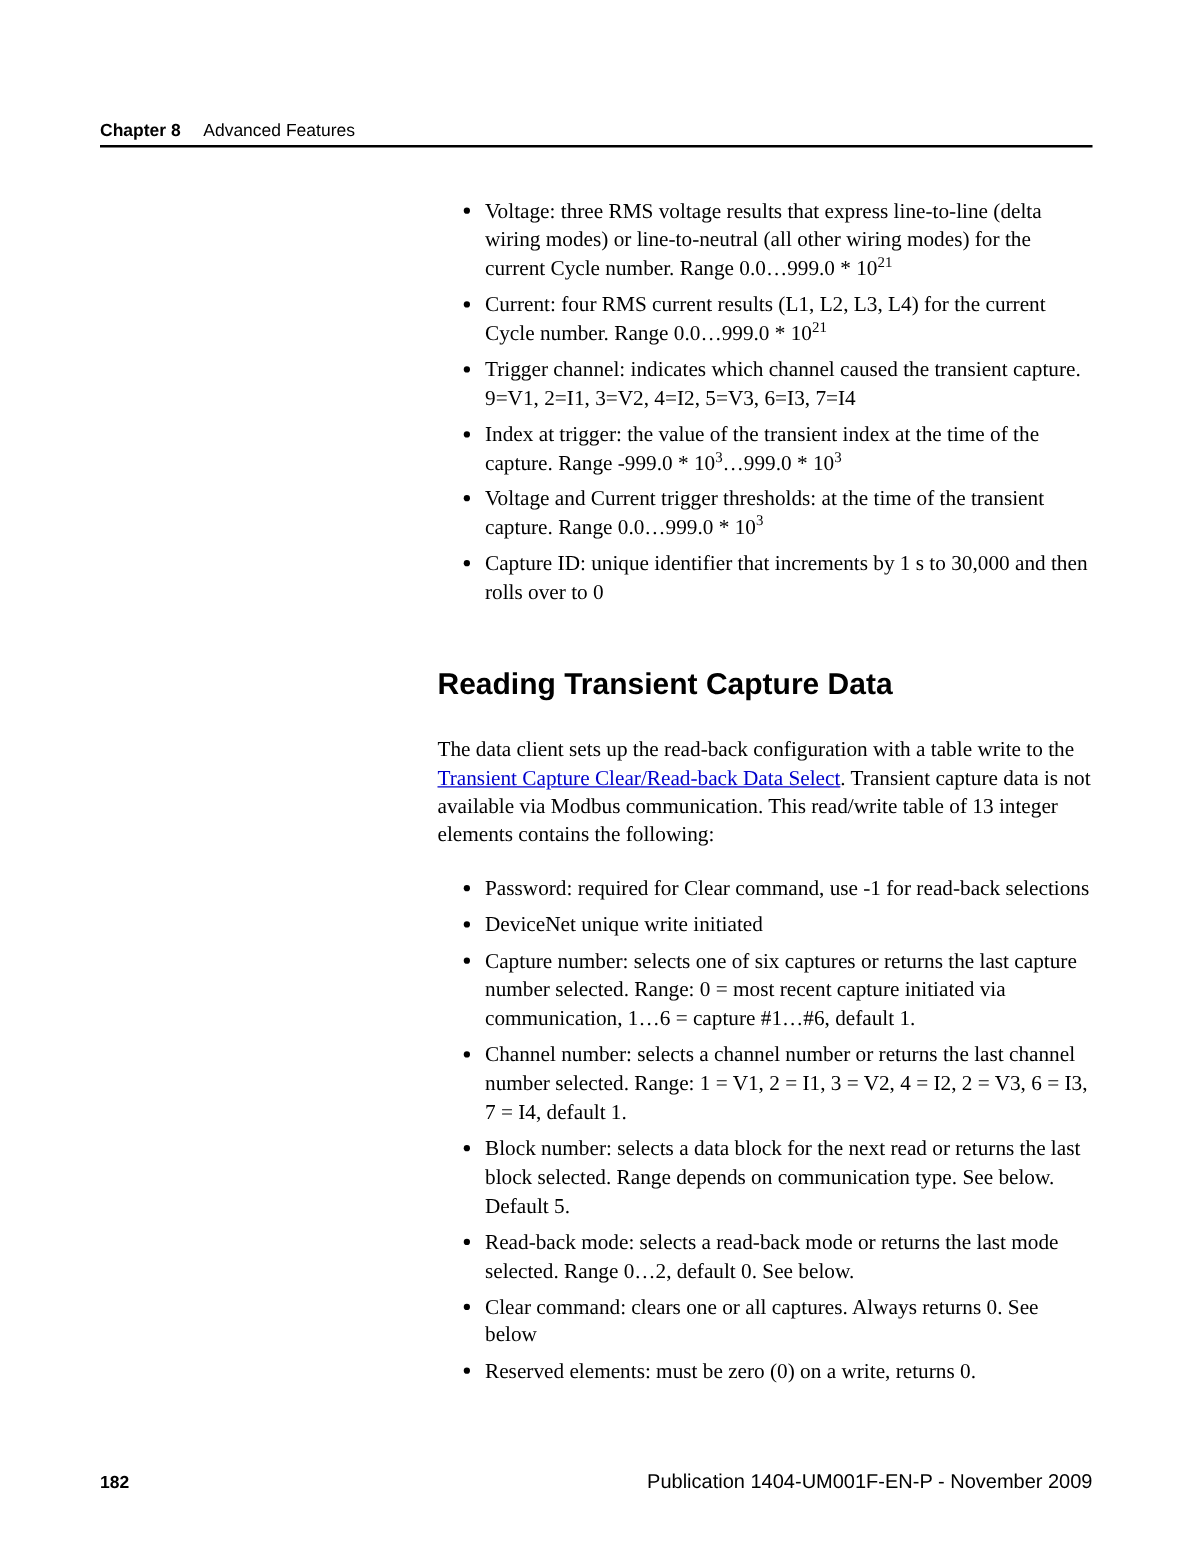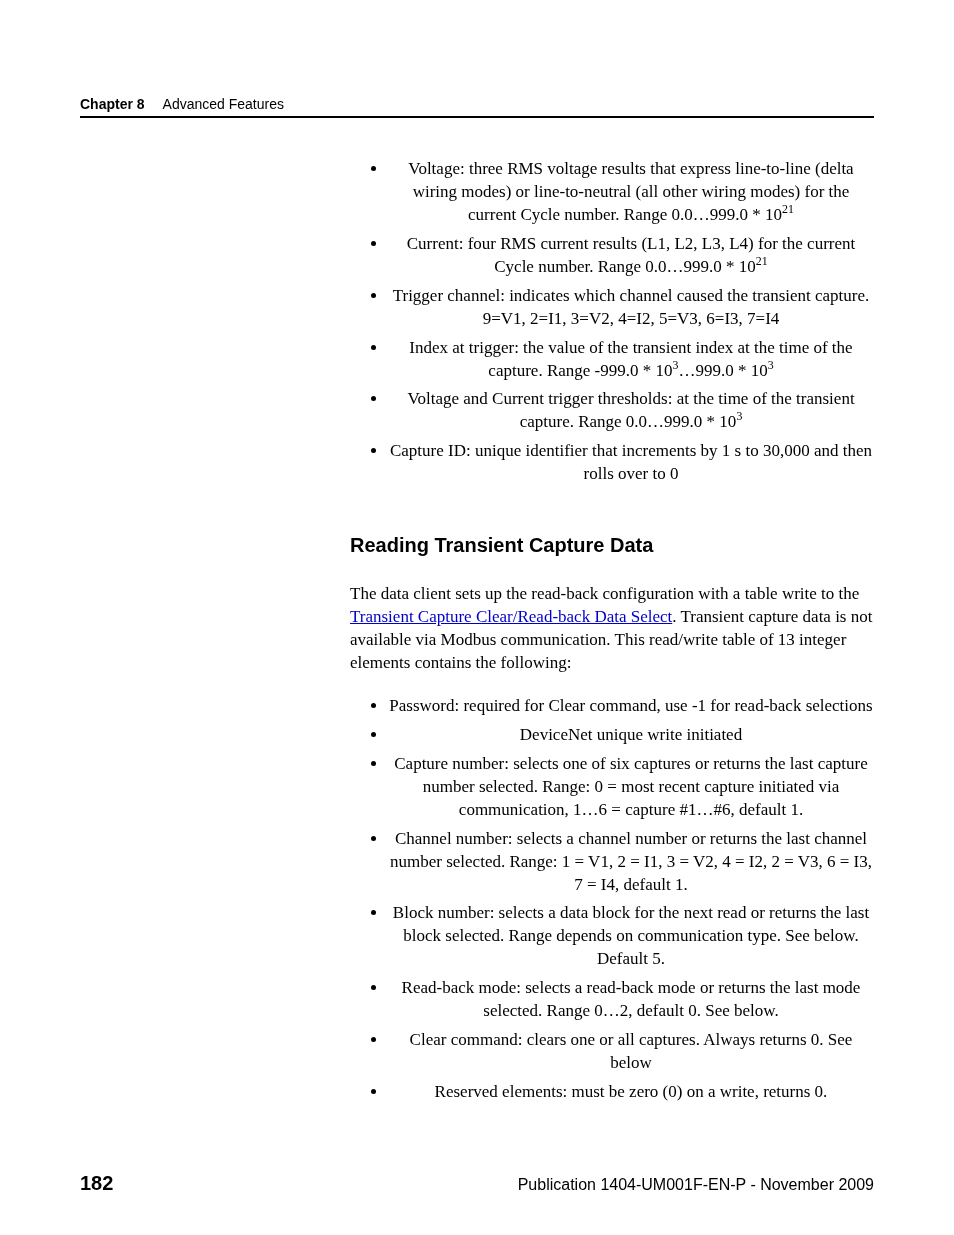--- a/index.html
+++ b/index.html
@@ -37,46 +37,45 @@
   .content-col {
     margin-left: 270px;
     max-width: 530px;
     font-size: 17px;
     line-height: 1.35;
   }
   ul.bullets {
     list-style: disc;
     padding-left: 38px;
     margin: 0 0 20px 0;
-    text-align: center;
   }
   ul.bullets li { margin: 0 0 6px 0; }
   .sup { font-size: 0.7em; vertical-align: super; line-height: 0; }
   .para { margin: 0 0 20px 0; }
   .h2 {
     font-family: Arial, Helvetica, sans-serif;
     font-weight: 700;
-    font-size: 20px;
+    font-size: 24px;
     margin: 46px 0 24px 0;
   }
   a.link {
     color: #0000cc;
     text-decoration: underline;
   }
   .footer {
     position: absolute;
     left: 80px;
     right: 80px;
     bottom: 40px;
     display: flex;
     justify-content: space-between;
     align-items: baseline;
     font-family: Arial, Helvetica, sans-serif;
   }
-  .page-num { font-weight: 700; font-size: 20px; margin-top: 41px; }
+  .page-num { font-weight: 700; font-size: 14px; margin-top: 41px; }
   .pub { font-size: 16px; }
 </style>
 </head>
 <body>
 
 <div class="page">
 
   <div class="header-row">
     <span class="header-chapter">Chapter 8</span>
     <span class="header-title">Advanced Features</span>

